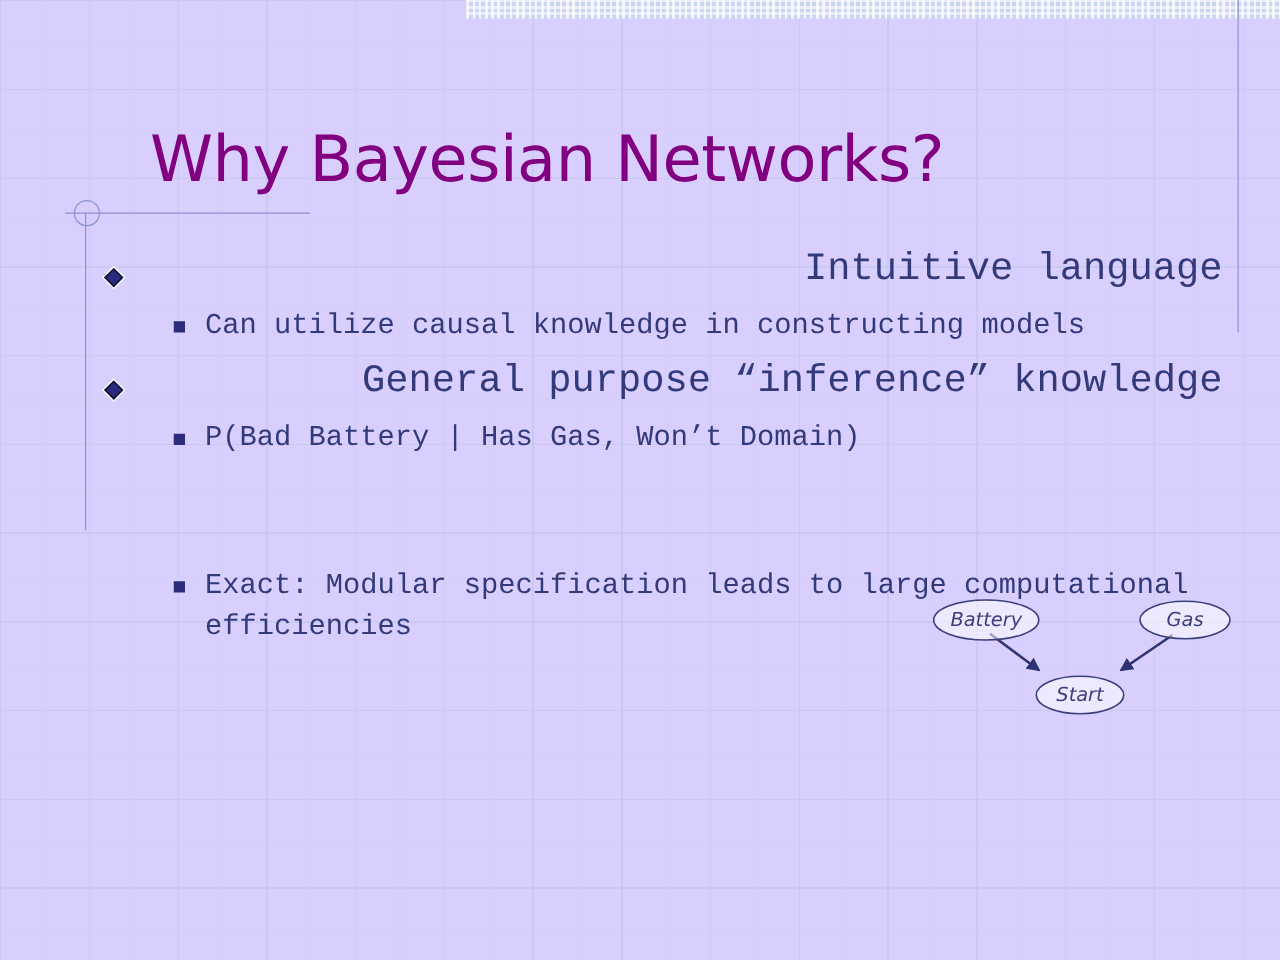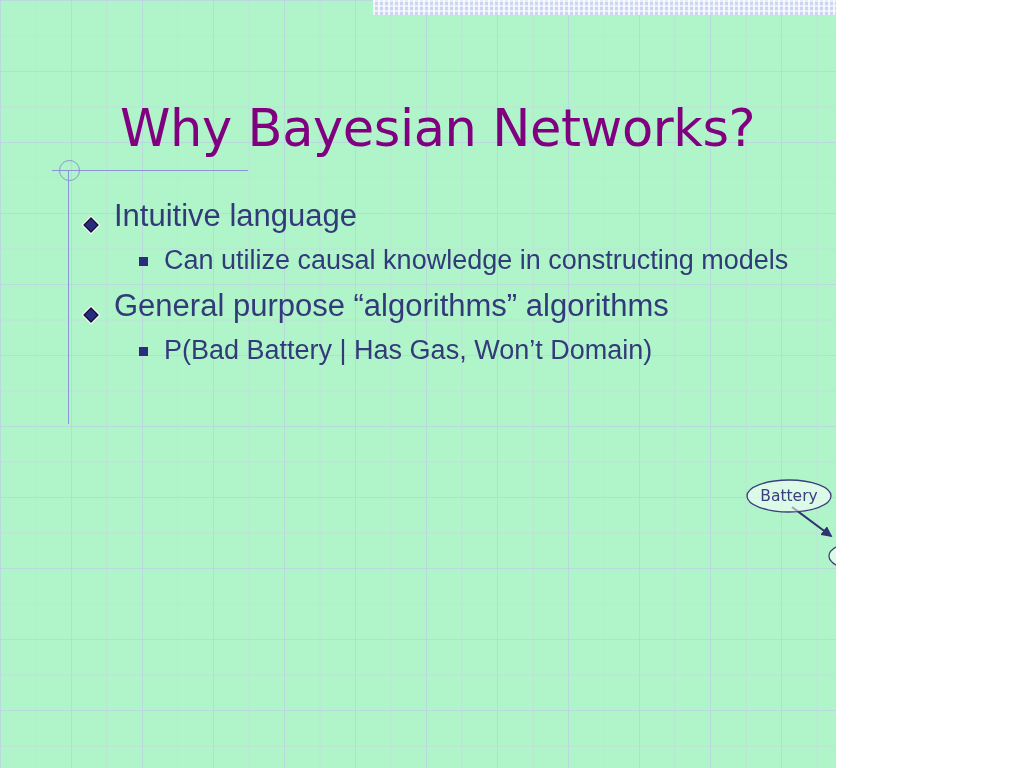--- a/index.html
+++ b/index.html
@@ -10,23 +10,23 @@
   body {
     width: 1024px;
     height: 768px;
     overflow: hidden;
     font-family: "DejaVu Sans", sans-serif;
     background: #ffffff;
   }
 
   #slide {
     position: relative;
-    width: 836px;
+    width: 1024px;
     height: 768px;
-    background: #86efac;
+    background: #c4b5fd;
     overflow: hidden;
   }
 
   
   .bg-grid {
     position: absolute;
     inset: 0;
     background-image:
       
       repeating-linear-gradient(to right,
@@ -129,58 +129,60 @@
     width: 900px;
   }
 
   .lvl1 {
     position: relative;
     padding-left: 36px;
     margin: 0 0 8px 0;
     font-size: 31px;
     line-height: 40px;
     color: #333a7a;
-    font-family: Liberation Sans, sans-serif;
+    font-family: Liberation Mono, monospace;
+    text-align: right;
   }
   .lvl1 .diamond {
     position: absolute;
     left: 3px;
     top: 9px;
     width: 20px;
     height: 20px;
   }
   .lvl2 {
     position: relative;
     padding-left: 86px;
     margin: 0 0 9px 0;
-    font-size: 27px;
+    font-size: 23px;
     line-height: 33px;
     color: #333a7a;
     max-width: 800px;
-    font-family: Liberation Sans, sans-serif;
+    font-family: Liberation Mono, monospace;
   }
   .lvl2 .sq {
     position: absolute;
     left: 61px;
     top: 13px;
     width: 9px;
     height: 9px;
     background: #2c2c7c;
   }
   .gap-block {
     height: 76px;
   }
 
   
   .bn-diagram {
     position: absolute;
     left: 742px;
     top: 472px;
     width: 262px;
     height: 110px;
+    font-style: italic;
   }
   .bn-diagram svg { display: block; }
   .bn-label {
     font-family: "DejaVu Sans", sans-serif;
     font-size: 15.5px;
     fill: #3b3f7d;
   }
 </style>
 </head>
 <body>
@@ -219,30 +221,34 @@
 
 
     <div class="lvl1">
       <span class="diamond">
         <svg width="20" height="20" viewBox="0 0 20 20">
           <polygon points="10,0.6 19.4,10 10,19.4 0.6,10" fill="#ffffff"></polygon>
           <polygon points="10,2.1 17.9,10 10,17.9 2.1,10" fill="#111133"></polygon>
           <polygon points="10,4.0 16.0,10 10,16.0 4.0,10" fill="#2a2a80"></polygon>
         </svg>
       </span>
-      <span>General purpose “algorithms” algorithms</span>
+      <span>General purpose “inference” knowledge</span>
     </div>
 
     <div class="lvl2">
       <span class="sq"></span>
       <span>P(Bad Battery | Has Gas, Won’t Domain)</span>
     </div>
 
     <div class="gap-block"></div>
 
+    <div class="lvl2">
+      <span class="sq"></span>
+      <span>Exact: Modular specification leads to large computational efficiencies</span>
+    </div>
 
   </div>
 
   <div class="bn-diagram">
     <svg width="262" height="110" viewBox="0 0 262 110">
       <defs>
         <marker id="bn-arrow" viewBox="0 0 10 10" refX="8.4" refY="5" markerWidth="5.2" markerHeight="5.2" orient="auto-start-reverse">
           <path d="M 0 0 L 10 5 L 0 10 z" fill="#2f3470"></path>
         </marker>
       </defs>

